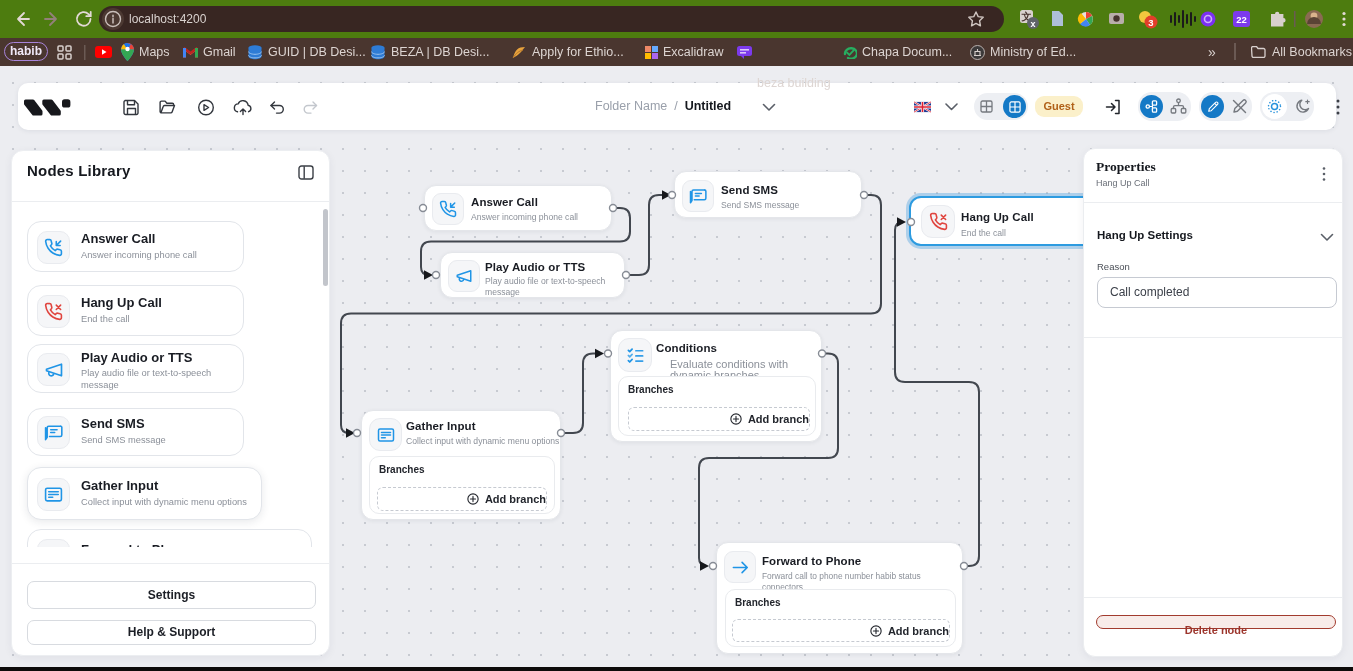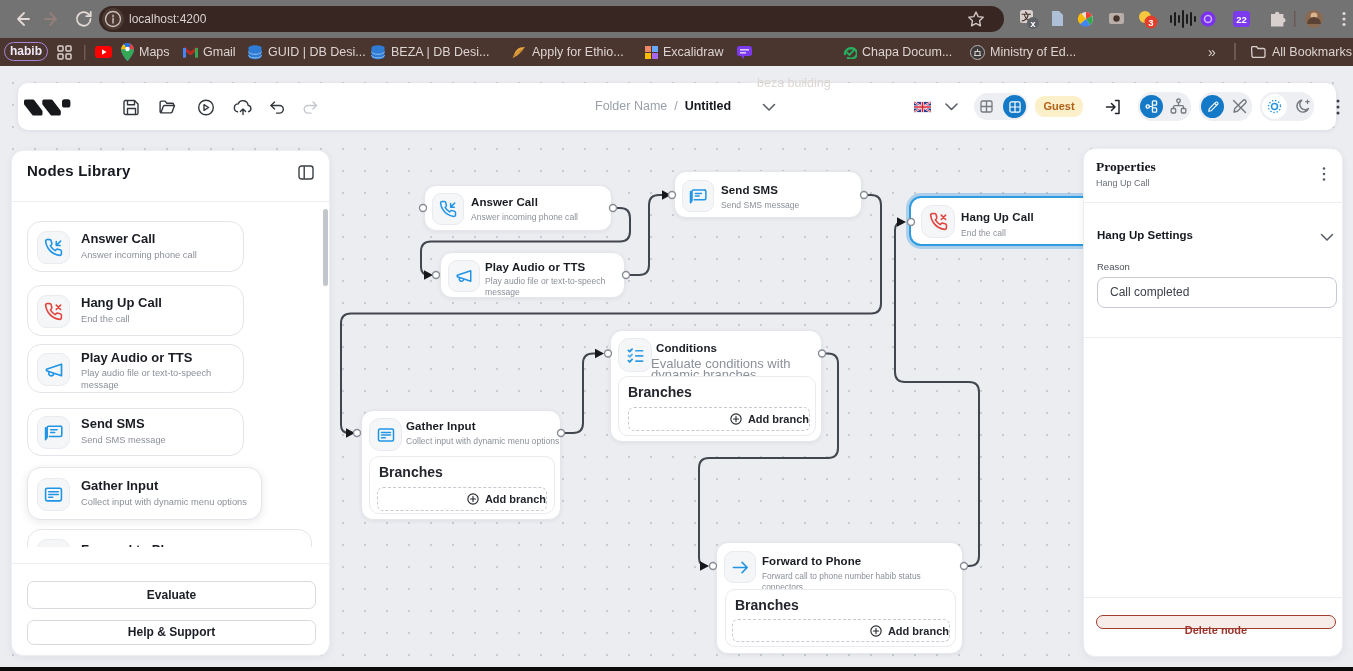--- a/index.html
+++ b/index.html
@@ -2,21 +2,21 @@
 <html><head>
 <meta charset="utf-8">
 <style>
   * { margin:0; padding:0; box-sizing:border-box; }
   html,body { width:1353px; height:671px; overflow:hidden; }
   body { font-family:"Liberation Sans", sans-serif; }
   #root { position:relative; width:1353px; height:671px; background:#ecedf1; overflow:hidden; }
   .abs { position:absolute; }
 
   
-  #chrome-top { position:absolute; left:0; top:0; width:1353px; height:38px; background:#737373; }
+  #chrome-top { position:absolute; left:0; top:0; width:1353px; height:38px; background:#4d7c0f; }
   #chrome-bm  { position:absolute; left:0; top:38px; width:1353px; height:28px; background:#4a362f; }
   #addr { position:absolute; left:99px; top:6px; width:905px; height:26px; background:#382622; border-radius:13px; }
   .cicon { position:absolute; top:0; }
   .bmtxt { color:#ddd5d2; font-size:12.5px; line-height:28px; position:absolute; top:0; white-space:nowrap; }
 
   
   #canvas {
     position:absolute; left:0; top:66px; width:1353px; height:601px;
     background-color:#ecedf1;
     background-image: radial-gradient(circle, #c7cad1 1.05px, rgba(0,0,0,0) 1.15px);
@@ -26,21 +26,21 @@
   #bottombar { position:absolute; left:0; top:667px; width:1353px; height:4px; background:#0d0b0a; }
 
   
   .node { position:absolute; background:#fff; border:1px solid #e4e6ea; border-radius:12px;
           box-shadow:0 1px 4px rgba(30,40,60,.07); }
   .ibox { position:absolute; left:7px; top:7px; width:32px; height:32px; background:#f5f6f8;
           border:1px solid #e9ebef; border-radius:9px; display:flex; align-items:center; justify-content:center; }
   .ntitle { position:absolute; font-weight:700; color:#191c23; letter-spacing:.1px; }
   .nsub { position:absolute; font-size:8.6px; color:#8b9099; line-height:10.5px; }
   .subcard { position:absolute; border:1px solid #e9ebee; border-radius:10px; background:#fff; }
-  .blabel { position:absolute; left:9px; top:7px; font-size:14px; font-weight:700; color:#23262d; }
+  .blabel { position:absolute; left:9px; top:7px; font-size:10px; font-weight:700; color:#23262d; }
   .dashed { position:absolute; left:9px; border:1px dashed #c6cad1; border-radius:6px;
             display:flex; align-items:center; justify-content:flex-end; gap:6px;
             font-size:11px; font-weight:700; color:#23262d; }
 
   
   #sidebar { position:absolute; left:11px; top:150px; width:319px; height:506px; background:#fff;
              border:1px solid #eceef1; border-radius:12px; box-shadow:0 2px 8px rgba(30,40,60,.06); }
   .lcard { position:absolute; left:15px; background:#fff; border:1px solid #e2e5ea; border-radius:14px; }
   .licon { position:absolute; left:9px; width:33px; height:33px; background:#f5f6f8; border:1px solid #e9ebef;
            border-radius:10px; display:flex; align-items:center; justify-content:center; }
@@ -151,21 +151,21 @@
         <svg width="19" height="19" viewBox="0 0 24 24">
             <g stroke="#2095e6" stroke-width="2.2" fill="none" stroke-linecap="round" stroke-linejoin="round">
               <path d="M3 5.5 l1.7 1.7 3-3.2"></path>
               <path d="M3 12 l1.7 1.7 3-3.2" opacity=".75"></path>
               <path d="M3 18.5 l1.7 1.7 3-3.2"></path>
               <path d="M12.5 6 H21 M12.5 12.5 H21 M12.5 19 H21" opacity=".9"></path>
             </g>
           </svg>
       </div>
       <div class="ntitle" style="left:45px;top:11px;font-size:11.5px;">Conditions</div>
-      <div class="nsub" style="left:40px;top:28px;font-size:13px;">Evaluate conditions with dynamic branches</div>
+      <div class="nsub" style="left:59px;top:28px;font-size:11px;">Evaluate conditions with dynamic branches</div>
       <div class="subcard" style="left:7px;top:45px;width:198px;height:60px;">
         <div class="blabel">Branches</div>
         <div class="dashed" style="top:30px;width:182px;height:24px;">
           <svg width="12" height="12" viewBox="0 0 14 14">
               <circle cx="7" cy="7" r="6" stroke="#23262d" stroke-width="1.3" fill="none"></circle>
               <path d="M7 4 v6 M4 7 h6" stroke="#23262d" stroke-width="1.3" stroke-linecap="round"></path>
             </svg>
           Add branch
         </div>
       </div>
@@ -440,21 +440,21 @@
     </div>
 
     <div style="position:absolute;left:15px;top:378px;width:285px;height:18px;overflow:hidden;">
       <div class="lcard" style="left:0;top:0;width:285px;height:60px;">
         <div class="licon" style="top:9px;"></div>
         <div class="ltitle" style="top:12px;">Forward to Ph</div>
       </div>
     </div>
 
     <div class="divider" style="top:412px;"></div>
-    <div class="sbtn" style="top:430px;height:28px;line-height:26px;">Evaluate</div>
+    <div class="sbtn" style="top:430px;height:28px;line-height:26px;">Settings</div>
     <div class="sbtn" style="top:469px;height:25px;line-height:23px;">Help &amp; Support</div>
 
     <div style="position:absolute;left:311px;top:58px;width:5px;height:77px;background:#c2c5cb;border-radius:3px;"></div>
   </div>
 
   <div id="props">
     <div style="position:absolute;left:12px;top:10px;font-size:13.5px;font-weight:700;color:#15181e;font-family:Liberation Serif, serif;">Properties</div>
     <div style="position:absolute;left:12px;top:29px;font-size:9px;color:#6a6f78;">Hang Up Call</div>
     <svg class="cicon" style="left:236px;top:17px" width="8" height="16" viewBox="0 0 8 16">
       <g fill="#5a5f68">

